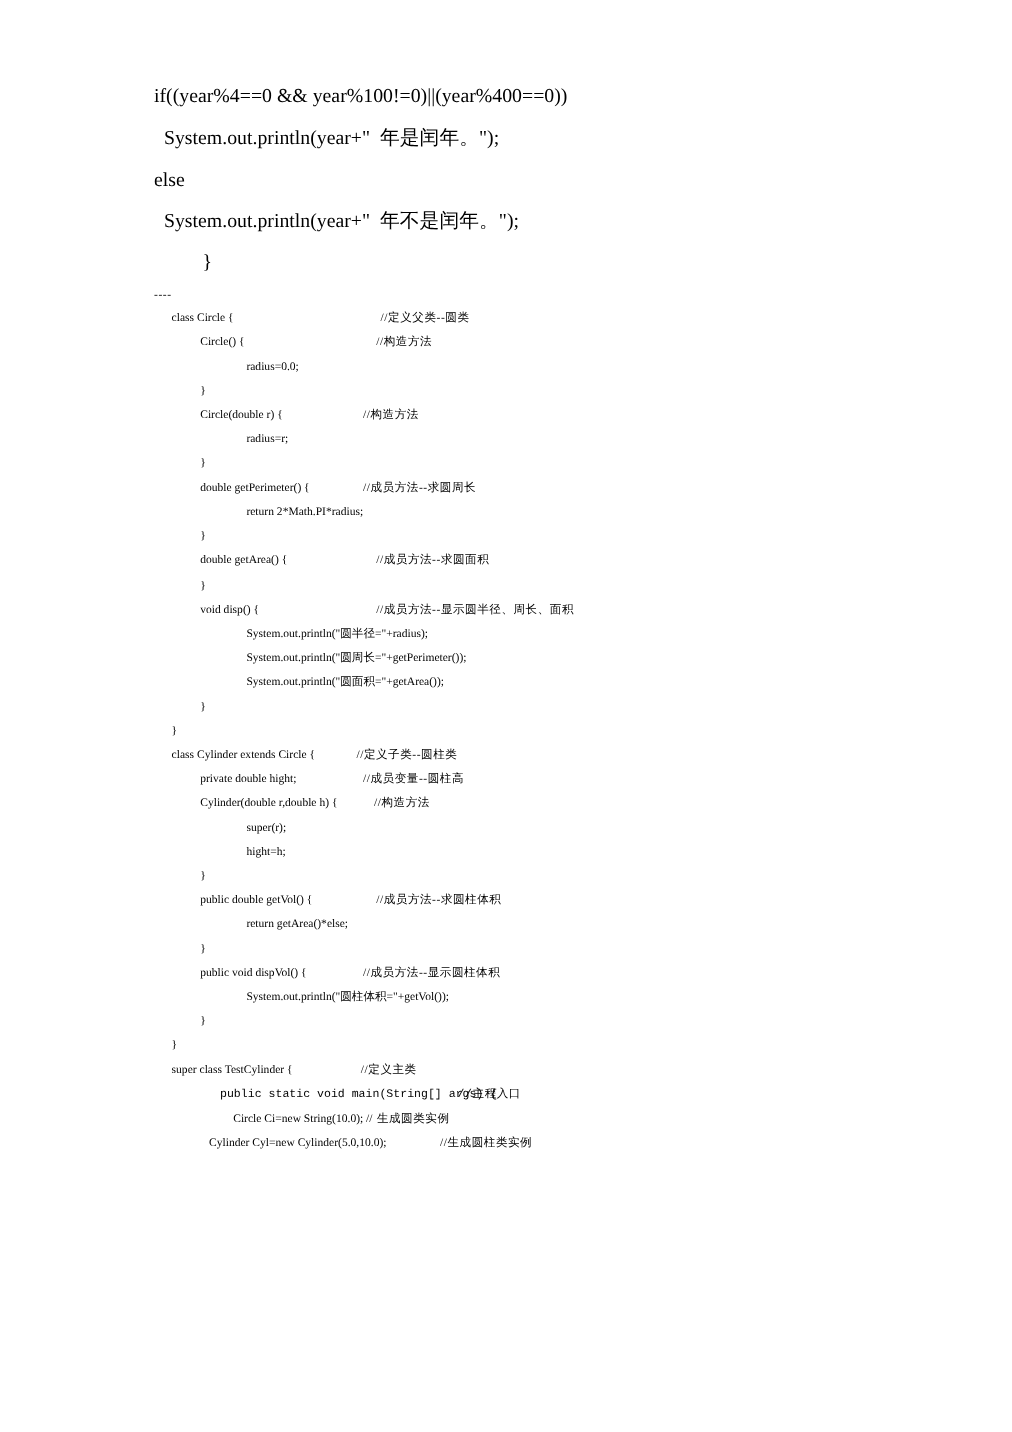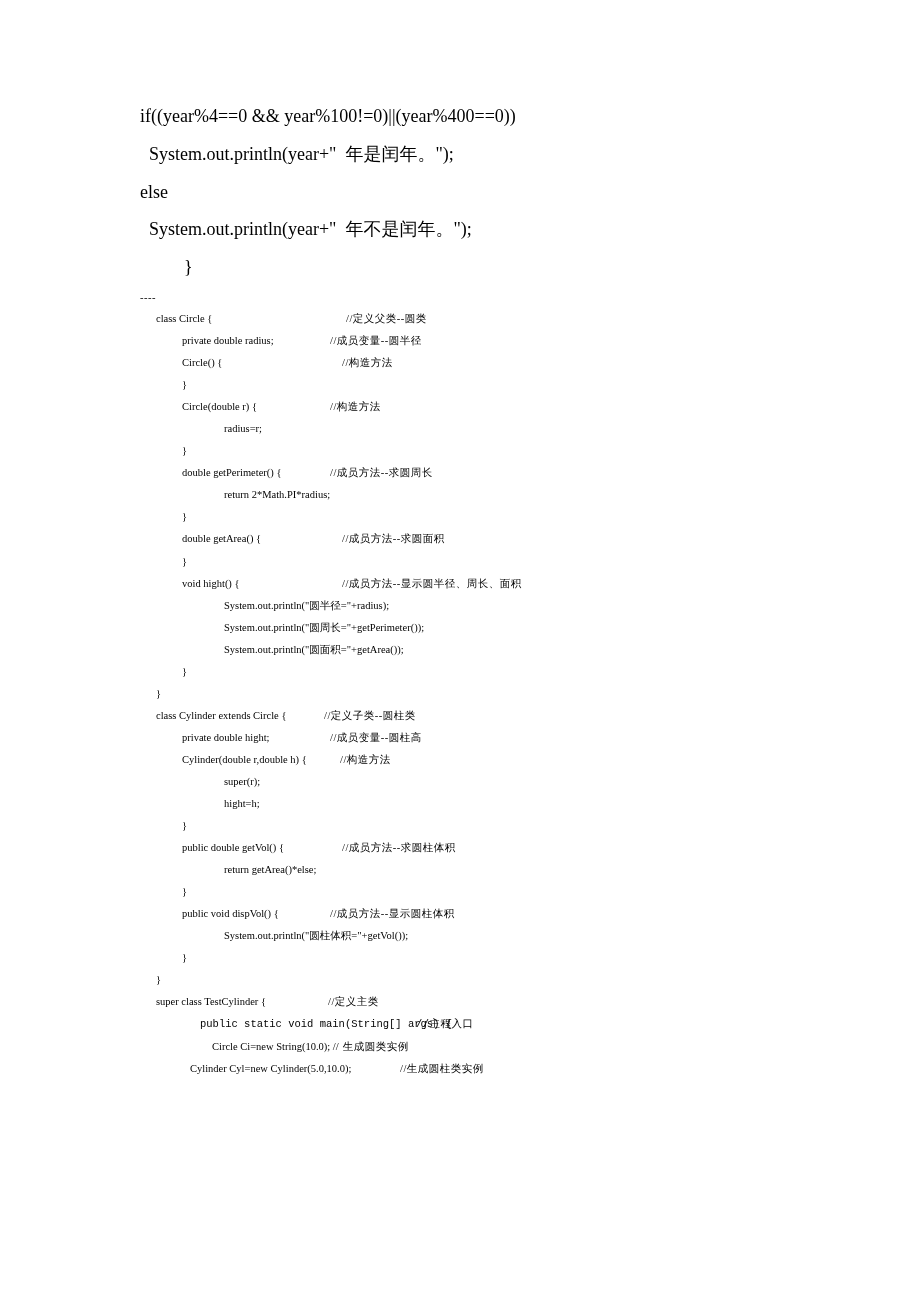--- a/index.html
+++ b/index.html
@@ -4,21 +4,21 @@
 <style>
   body {
     background: #ffffff;
     margin: 0;
     padding: 0;
     width: 920px;
     font-family: "Times New Roman", "SimSun", serif;
     color: #000;
   }
   .page {
-    padding: 98px 140px 100px 140px;
+    padding: 69px 140px 100px 140px;
     box-sizing: border-box;
   }
   .big {
     font-size: 18px;
     line-height: 2.1;
     font-family: "Times New Roman", "SimSun", serif;
   }
   .big .brace {
     margin-left: 44px;
   }
@@ -52,32 +52,32 @@
     <div style="white-space:pre">  System.out.println(year+"  年是闰年。");</div>
     <div>else</div>
     <div style="white-space:pre">  System.out.println(year+"  年不是闰年。");</div>
     <div class="brace">}</div>
   </div>
 
   <div class="dashes">----</div>
 
   <div class="code">
     <div class="l0"><span style="display:inline-block;width:190px">class Circle {</span><span class="cmt">//定义父类--圆类</span></div>
-    <div class="l1"><span style="display:inline-block;width:148px">private double radius;</span><span class="cmt">//成员变量--圆半径</span></div>
     <div class="l1"><span style="display:inline-block;width:160px">Circle() {</span><span class="cmt">//构造方法</span></div>
+    <div class="l2">radius=0.0;</div>
     <div class="l1">}</div>
     <div class="l1"><span style="display:inline-block;width:148px">Circle(double r) {</span><span class="cmt">//构造方法</span></div>
     <div class="l2">radius=r;</div>
     <div class="l1">}</div>
     <div class="l1"><span style="display:inline-block;width:148px">double getPerimeter() {</span><span class="cmt">//成员方法--求圆周长</span></div>
     <div class="l2">return 2*Math.PI*radius;</div>
     <div class="l1">}</div>
     <div class="l1"><span style="display:inline-block;width:160px">double getArea() {</span><span class="cmt">//成员方法--求圆面积</span></div>
     <div class="l1">}</div>
-    <div class="l1"><span style="display:inline-block;width:160px">void hight() {</span><span class="cmt">//成员方法--显示圆半径、周长、面积</span></div>
+    <div class="l1"><span style="display:inline-block;width:160px">void disp() {</span><span class="cmt">//成员方法--显示圆半径、周长、面积</span></div>
     <div class="l2">System.out.println("圆半径="+radius);</div>
     <div class="l2">System.out.println("圆周长="+getPerimeter());</div>
     <div class="l2">System.out.println("圆面积="+getArea());</div>
     <div class="l1">}</div>
     <div class="l0">}</div>
     <div class="l0"><span style="display:inline-block;width:168px">class Cylinder extends Circle {</span><span class="cmt">//定义子类--圆柱类</span></div>
     <div class="l1"><span style="display:inline-block;width:148px">private double hight;</span><span class="cmt">//成员变量--圆柱高</span></div>
     <div class="l1"><span style="display:inline-block;width:158px">Cylinder(double r,double h) {</span><span class="cmt">//构造方法</span></div>
     <div class="l2">super(r);</div>
     <div class="l2">hight=h;</div>

